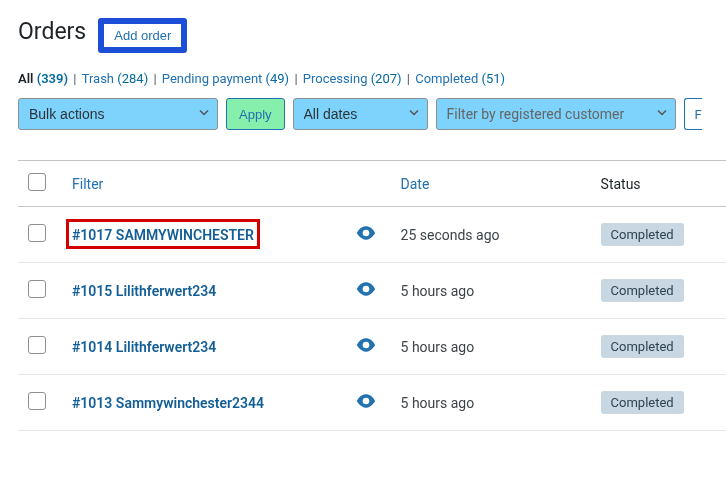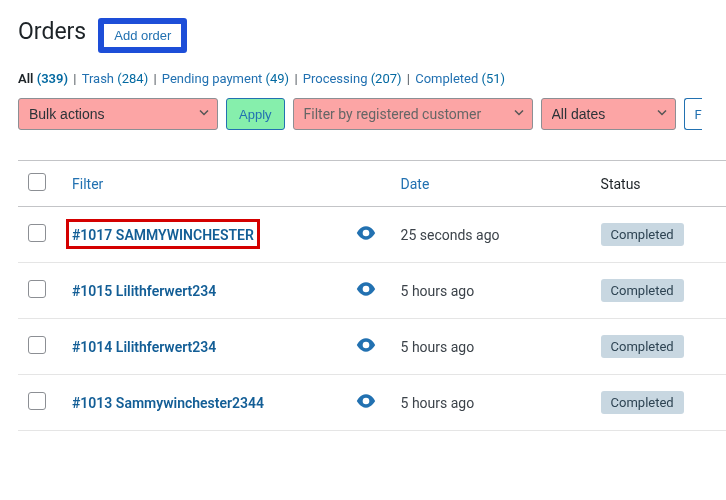--- a/index.html
+++ b/index.html
@@ -20,21 +20,21 @@
     padding: 4px 10px; border-radius: 3px; font-size: 13px; cursor: pointer;
   }
   .subsub { margin-bottom: 12px; font-size: 13px; }
   .subsub a { color: #2271b1; text-decoration: none; }
   .subsub .current { color: #1d2327; font-weight: 600; }
   .subsub .count { color: #0369a1; }
   .subsub .sep { color: #50575e; margin: 0 2px; }
   .toolbar { display: flex; gap: 8px; margin-bottom: 30px; }
   select, .combo {
     border: 1px solid #8c8f94; border-radius: 3px; padding: 0 26px 0 10px;
-    font-size: 14px; height: 32px; background: #fca5a5; color: #2c3338;
+    font-size: 14px; height: 32px; background: #7dd3fc; color: #2c3338;
     appearance: none; position: relative; display: inline-flex; align-items: center;
   }
   .select-wrap { position: relative; display: inline-flex; }
   .select-wrap .chev {
     position: absolute; right: 8px; top: 50%; transform: translateY(-50%);
     pointer-events: none; color: #666;
   }
   .bulk-wrap select { width: 200px; }
   .dates-wrap select { width: 135px; }
   .combo { width: 240px; color: #666; }
@@ -89,34 +89,34 @@
     <select>
       <option>Bulk actions</option>
     </select>
     <span class="chev">
       <svg width="12" height="12" viewBox="0 0 12 12">
           <path d="M2 4l4 4 4-4" fill="none" stroke="#555" stroke-width="1.5"></path>
         </svg>
     </span>
   </div>
   <button class="btn-apply">Apply</button>
-  <div class="select-wrap">
-    <div class="combo">
-      <span>Filter by registered customer</span>
-    </div>
+  <div class="select-wrap dates-wrap">
+    <select>
+      <option>All dates</option>
+    </select>
     <span class="chev">
       <svg width="12" height="12" viewBox="0 0 12 12">
           <path d="M2 4l4 4 4-4" fill="none" stroke="#555" stroke-width="1.5"></path>
         </svg>
     </span>
   </div>
-  <div class="select-wrap dates-wrap">
-    <select>
-      <option>All dates</option>
-    </select>
+  <div class="select-wrap">
+    <div class="combo">
+      <span>Filter by registered customer</span>
+    </div>
     <span class="chev">
       <svg width="12" height="12" viewBox="0 0 12 12">
           <path d="M2 4l4 4 4-4" fill="none" stroke="#555" stroke-width="1.5"></path>
         </svg>
     </span>
   </div>
   <div class="btn-filter-cut">Filter</div>
 </div>
 
 <div class="row-wrap">

